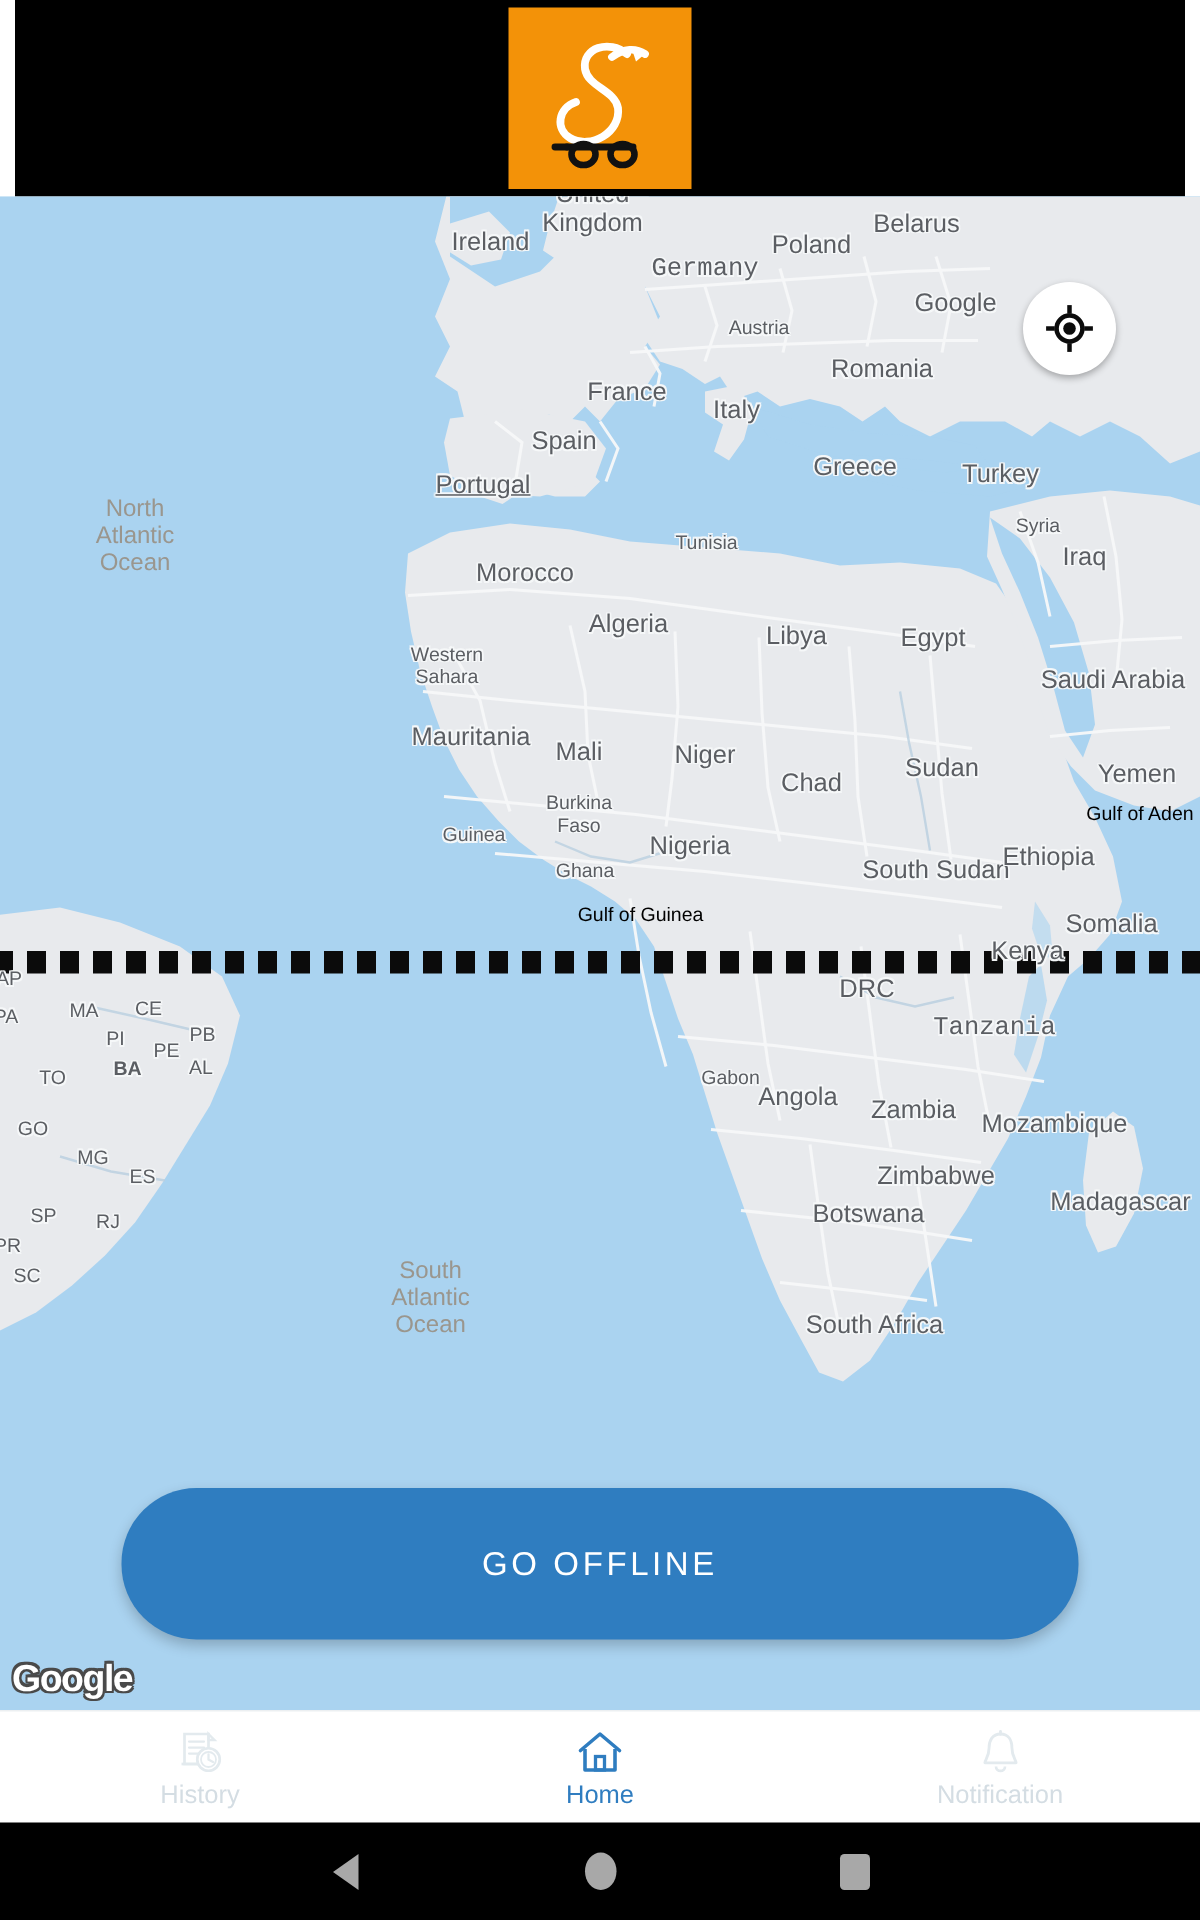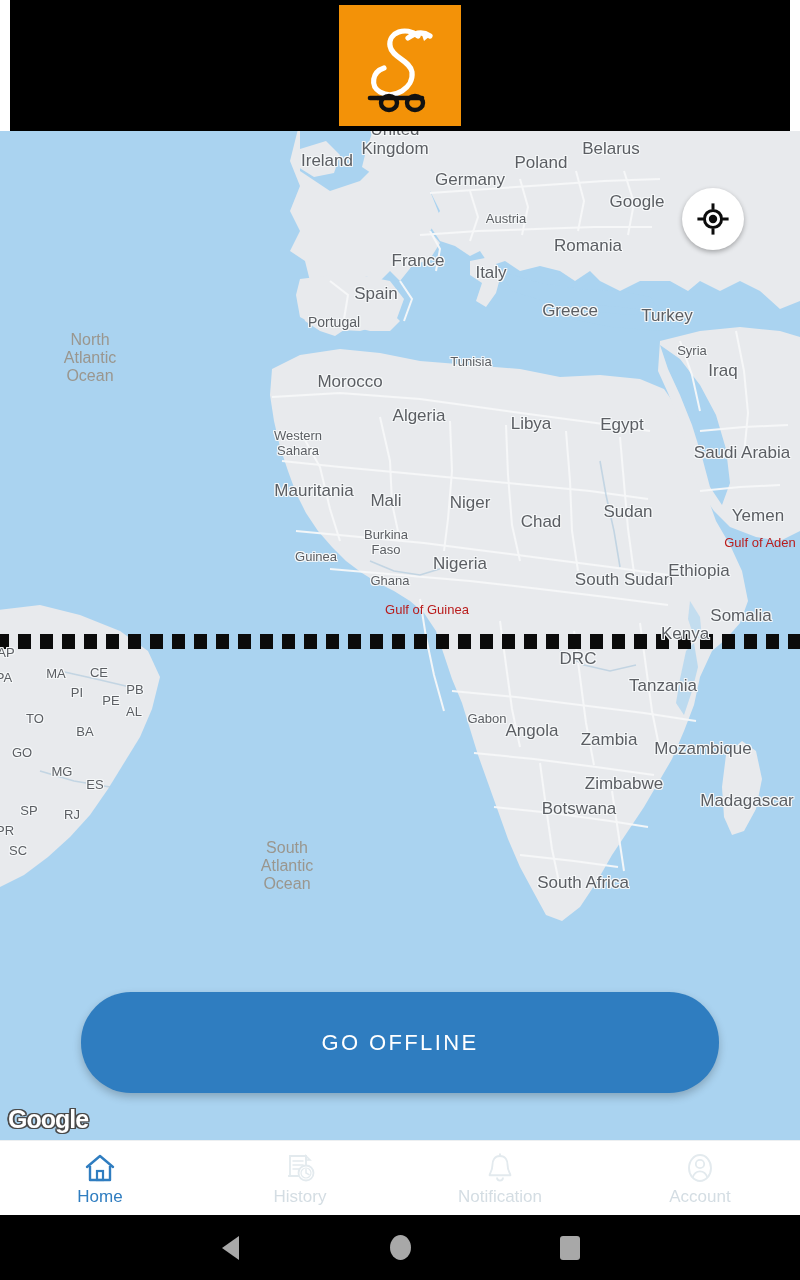--- a/index.html
+++ b/index.html
@@ -42,21 +42,21 @@
     transform:translate(-50%,-50%);
     line-height:1.12;
     text-shadow:
       1px 0 0 rgba(246,248,249,.95), -1px 0 0 rgba(246,248,249,.95),
       0 1px 0 rgba(246,248,249,.95), 0 -1px 0 rgba(246,248,249,.95),
       1px 1px 0 rgba(246,248,249,.95), -1px -1px 0 rgba(246,248,249,.95),
       1px -1px 0 rgba(246,248,249,.95), -1px 1px 0 rgba(246,248,249,.95);
     pointer-events:none;
   }
   .lbl.ocean { color:#9a968e; text-shadow:none; font-style:normal; }
-  .lbl.water { color:#b91c1c; text-shadow:none; }
+  .lbl.water { color:#000000; text-shadow:none; }
   .lbl.abbr  { font-size:13px; }
 
   
   .equator {
     position:absolute; left:-4px; top:503px; width:812px; height:15px;
     background-image: repeating-linear-gradient(to right,
       #0b0b0b 0px, #0b0b0b 13px, rgba(0,0,0,0) 13px, rgba(0,0,0,0) 22px);
     pointer-events:none;
   }
 
@@ -247,30 +247,30 @@
     </svg>
 
     <div class="equator"></div>
 
     <div id="map-labels">
         <div class="lbl" style="left: 395px; top: 8px; font-size: 17px;">United
 Kingdom</div>
         <div class="lbl" style="left: 327px; top: 30px; font-size: 17px;">Ireland</div>
         <div class="lbl" style="left: 541px; top: 32px; font-size: 17px;">Poland</div>
         <div class="lbl" style="left: 611px; top: 18px; font-size: 17px;">Belarus</div>
-        <div class="lbl" style="left: 470px; top: 49px; font-size: 17px;">Germany</div>
+        <div class="lbl" style="left: 470px; top: 49px; font-size: 17px; font-family: Liberation Mono, monospace;">Germany</div>
         <div class="lbl" style="left: 637px; top: 71px; font-size: 17px;">Google</div>
         <div class="lbl" style="left: 506px; top: 88px; font-size: 13px;">Austria</div>
         <div class="lbl" style="left: 418px; top: 106px; font-size: 17px; margin-top: 24px;">France</div>
         <div class="lbl" style="left: 588px; top: 115px; font-size: 17px;">Romania</div>
         <div class="lbl" style="left: 491px; top: 142px; font-size: 17px;">Italy</div>
         <div class="lbl" style="left: 376px; top: 163px; font-size: 17px;">Spain</div>
         <div class="lbl" style="left: 570px; top: 180px; font-size: 17px;">Greece</div>
         <div class="lbl" style="left: 667px; top: 185px; font-size: 17px;">Turkey</div>
-        <div class="lbl" style="left: 334px; top: 192px; font-size: 14px;">Portugal</div>
+        <div class="lbl" style="left: 322px; top: 192px; font-size: 17px; text-decoration: underline;">Portugal</div>
         <div class="lbl" style="left: 692px; top: 220px; font-size: 13px;">Syria</div>
         <div class="lbl" style="left: 471px; top: 231px; font-size: 13px;">Tunisia</div>
         <div class="lbl" style="left: 723px; top: 240px; font-size: 17px;">Iraq</div>
         <div class="lbl" style="left: 350px; top: 251px; font-size: 17px;">Morocco</div>
         <div class="lbl" style="left: 419px; top: 285px; font-size: 17px;">Algeria</div>
         <div class="lbl" style="left: 531px; top: 293px; font-size: 17px;">Libya</div>
         <div class="lbl" style="left: 622px; top: 294px; font-size: 17px;">Egypt</div>
         <div class="lbl" style="left: 298px; top: 313px; font-size: 13px;">Western
 Sahara</div>
         <div class="lbl" style="left: 742px; top: 322px; font-size: 17px;">Saudi Arabia</div>
@@ -284,38 +284,38 @@
 Faso</div>
         <div class="lbl" style="left: 316px; top: 426px; font-size: 13px;">Guinea</div>
         <div class="lbl" style="left: 460px; top: 433px; font-size: 17px;">Nigeria</div>
         <div class="lbl" style="left: 624px; top: 449px; font-size: 17px;">South Sudan</div>
         <div class="lbl" style="left: 699px; top: 440px; font-size: 17px;">Ethiopia</div>
         <div class="lbl" style="left: 390px; top: 450px; font-size: 13px;">Ghana</div>
         <div class="lbl" style="left: 741px; top: 485px; font-size: 17px;">Somalia</div>
         <div class="lbl" style="left: 487px; top: 542px; font-size: 13px; margin-top: 46px;">Gabon</div>
         <div class="lbl" style="left: 685px; top: 503px; font-size: 17px;">Kenya</div>
         <div class="lbl" style="left: 578px; top: 528px; font-size: 17px;">DRC</div>
-        <div class="lbl" style="left: 663px; top: 555px; font-size: 17px;">Tanzania</div>
+        <div class="lbl" style="left: 663px; top: 555px; font-size: 17px; font-family: Liberation Mono, monospace;">Tanzania</div>
         <div class="lbl" style="left: 532px; top: 600px; font-size: 17px;">Angola</div>
         <div class="lbl" style="left: 609px; top: 609px; font-size: 17px;">Zambia</div>
         <div class="lbl" style="left: 703px; top: 618px; font-size: 17px;">Mozambique</div>
         <div class="lbl" style="left: 624px; top: 653px; font-size: 17px;">Zimbabwe</div>
         <div class="lbl" style="left: 579px; top: 678px; font-size: 17px;">Botswana</div>
         <div class="lbl" style="left: 747px; top: 670px; font-size: 17px;">Madagascar</div>
         <div class="lbl" style="left: 583px; top: 752px; font-size: 17px;">South Africa</div>
         <div class="lbl abbr" style="left: 6px; top: 522px; font-size: 13px;">AP</div>
         <div class="lbl abbr" style="left: 4px; top: 547px; font-size: 13px;">PA</div>
         <div class="lbl abbr" style="left: 56px; top: 543px; font-size: 13px;">MA</div>
         <div class="lbl abbr" style="left: 99px; top: 542px; font-size: 13px;">CE</div>
         <div class="lbl abbr" style="left: 77px; top: 562px; font-size: 13px;">PI</div>
         <div class="lbl abbr" style="left: 135px; top: 559px; font-size: 13px;">PB</div>
         <div class="lbl abbr" style="left: 111px; top: 570px; font-size: 13px;">PE</div>
         <div class="lbl abbr" style="left: 134px; top: 581px; font-size: 13px;">AL</div>
         <div class="lbl abbr" style="left: 35px; top: 588px; font-size: 13px;">TO</div>
-        <div class="lbl abbr" style="left: 85px; top: 601px; font-size: 13px;">BA</div>
+        <div class="lbl abbr" style="left: 85px; top: 582px; font-size: 13px; font-weight: bold;">BA</div>
         <div class="lbl abbr" style="left: 22px; top: 622px; font-size: 13px;">GO</div>
         <div class="lbl abbr" style="left: 62px; top: 641px; font-size: 13px;">MG</div>
         <div class="lbl abbr" style="left: 95px; top: 654px; font-size: 13px;">ES</div>
         <div class="lbl abbr" style="left: 29px; top: 680px; font-size: 13px;">SP</div>
         <div class="lbl abbr" style="left: 72px; top: 684px; font-size: 13px;">RJ</div>
         <div class="lbl abbr" style="left: 5px; top: 700px; font-size: 13px;">PR</div>
         <div class="lbl abbr" style="left: 18px; top: 720px; font-size: 13px;">SC</div>
         <div class="lbl ocean" style="left: 90px; top: 227px; font-size: 16px;">North
 Atlantic
 Ocean</div>
@@ -338,73 +338,63 @@
         </g>
       </svg>
     </div>
 
     <div class="google-wm">Google</div>
 
     <button class="offline-btn">GO OFFLINE</button>
   </div>
 
   <div class="tabbar">
-
-    <div class="tab active">
-      <span class="ico">
-        <svg width="34" height="32" viewBox="0 0 34 32">
-          <path d="M4 15 L17 4 L30 15" fill="none" stroke="#2f7dc0" stroke-width="2.4" stroke-linecap="round" stroke-linejoin="round"></path>
-          <path d="M7 14 L7 28 L27 28 L27 14" fill="none" stroke="#2f7dc0" stroke-width="2.4" stroke-linejoin="round"></path>
-          <rect x="14" y="19" width="6" height="9" fill="none" stroke="#2f7dc0" stroke-width="2.2"></rect>
-        </svg>
-      </span>
-      <span class="tlabel">Home</span>
-    </div>
 
     <div class="tab inactive">
       <span class="ico">
         <svg width="34" height="32" viewBox="0 0 34 32">
           <path d="M7 4 L23 4 L23 24 L7 24 Z" fill="none" stroke="#e3eaee" stroke-width="1.8"></path>
           <path d="M23 4 L27 8 L23 8 Z" fill="none" stroke="#e3eaee" stroke-width="1.6"></path>
           <g stroke="#e3eaee" stroke-width="1.5" stroke-linecap="round">
             <path d="M10 9 L20 9"></path>
               <path d="M10 13 L20 13"></path>
               <path d="M10 17 L17 17"></path>
           </g>
           <path d="M5 24 L25 24" stroke="#e3eaee" stroke-width="1.8"></path>
           <circle cx="23" cy="21" r="7.5" fill="#ffffff" stroke="#e3eaee" stroke-width="1.8"></circle>
           <circle cx="23" cy="21" r="5" fill="none" stroke="#e3eaee" stroke-width="1.2"></circle>
           <path d="M23 17.5 L23 21 L26 22.6" fill="none" stroke="#e3eaee" stroke-width="1.5" stroke-linecap="round"></path>
         </svg>
       </span>
       <span class="tlabel">History</span>
     </div>
 
+    <div class="tab active">
+      <span class="ico">
+        <svg width="34" height="32" viewBox="0 0 34 32">
+          <path d="M4 15 L17 4 L30 15" fill="none" stroke="#2f7dc0" stroke-width="2.4" stroke-linecap="round" stroke-linejoin="round"></path>
+          <path d="M7 14 L7 28 L27 28 L27 14" fill="none" stroke="#2f7dc0" stroke-width="2.4" stroke-linejoin="round"></path>
+          <rect x="14" y="19" width="6" height="9" fill="none" stroke="#2f7dc0" stroke-width="2.2"></rect>
+        </svg>
+      </span>
+      <span class="tlabel">Home</span>
+    </div>
+
     <div class="tab inactive">
       <span class="ico">
         <svg width="34" height="32" viewBox="0 0 34 32">
           <path d="M17 4 C11.6 4, 9.4 8.4, 9.4 13.2 C9.4 19, 6.6 21.4, 6.6 23.2 L27.4 23.2
                    C27.4 21.4, 24.6 19, 24.6 13.2 C24.6 8.4, 22.4 4, 17 4 Z" fill="none" stroke="#e3eaee" stroke-width="1.9" stroke-linejoin="round"></path>
           <path d="M17 2.2 L17 4.2" stroke="#e3eaee" stroke-width="1.9" stroke-linecap="round"></path>
           <path d="M14 25.6 C14 27.4, 15.4 28.6, 17 28.6 C18.6 28.6, 20 27.4, 20 25.6" fill="none" stroke="#e3eaee" stroke-width="1.8"></path>
         </svg>
       </span>
       <span class="tlabel">Notification</span>
     </div>
 
-    <div class="tab inactive">
-      <span class="ico">
-        <svg width="34" height="32" viewBox="0 0 34 32">
-          <ellipse cx="17" cy="16" rx="11" ry="13" fill="none" stroke="#e3eaee" stroke-width="1.9"></ellipse>
-          <circle cx="17" cy="12" r="4.2" fill="none" stroke="#e3eaee" stroke-width="1.8"></circle>
-          <path d="M9.6 25.6 C11 21.2, 14 19.4, 17 19.4 C20 19.4, 23 21.2, 24.4 25.6" fill="none" stroke="#e3eaee" stroke-width="1.8"></path>
-        </svg>
-      </span>
-      <span class="tlabel">Account</span>
-    </div>
   </div>
 
   <div class="sysnav">
     <div class="slot">
       <div class="nav-back"></div>
     </div>
     <div class="slot">
       <div class="nav-home"></div>
     </div>
     <div class="slot">

